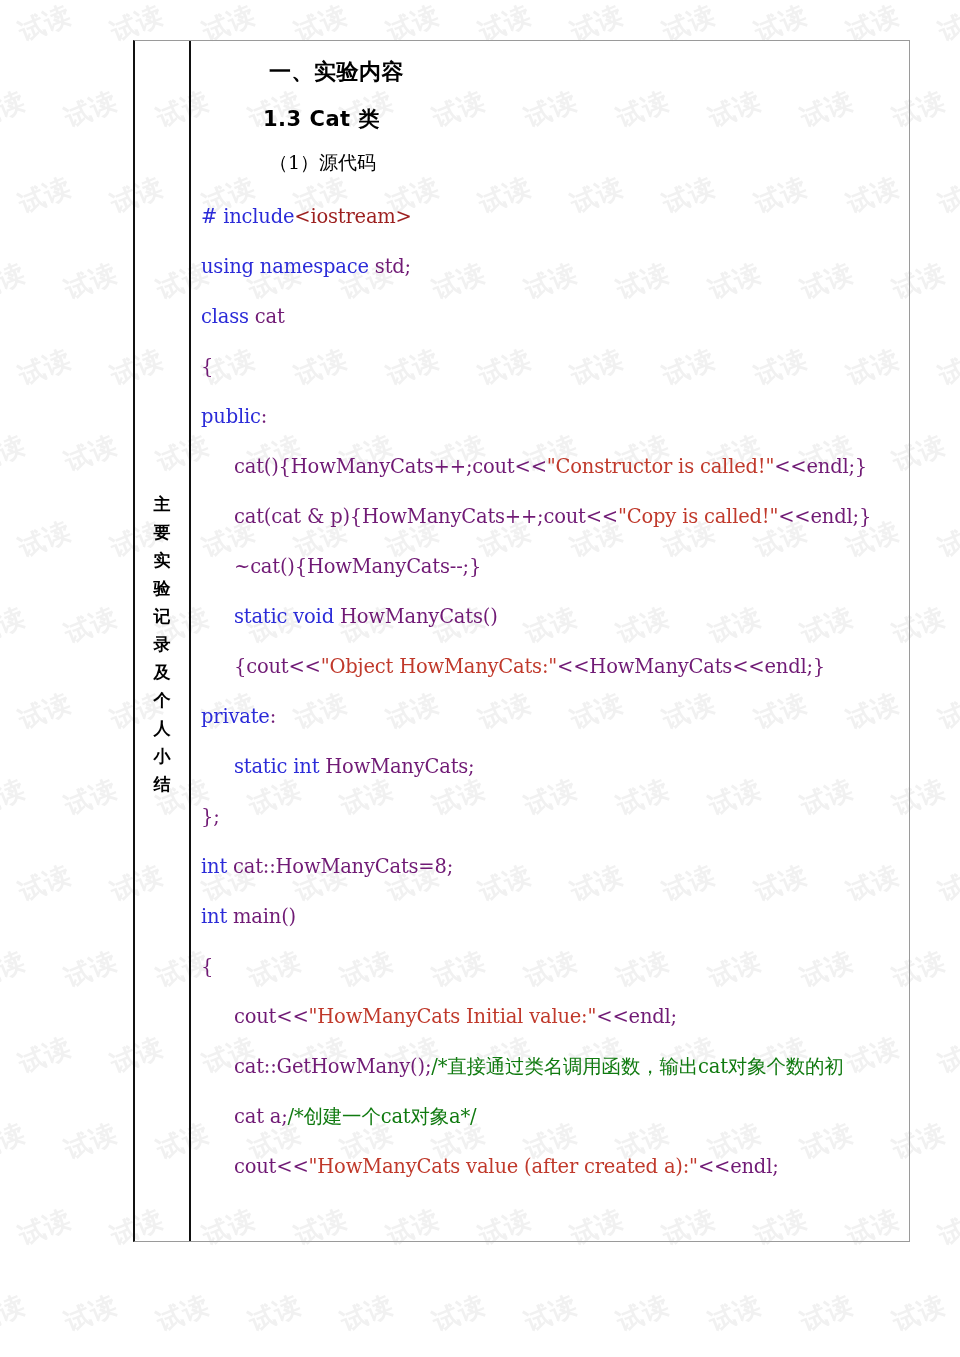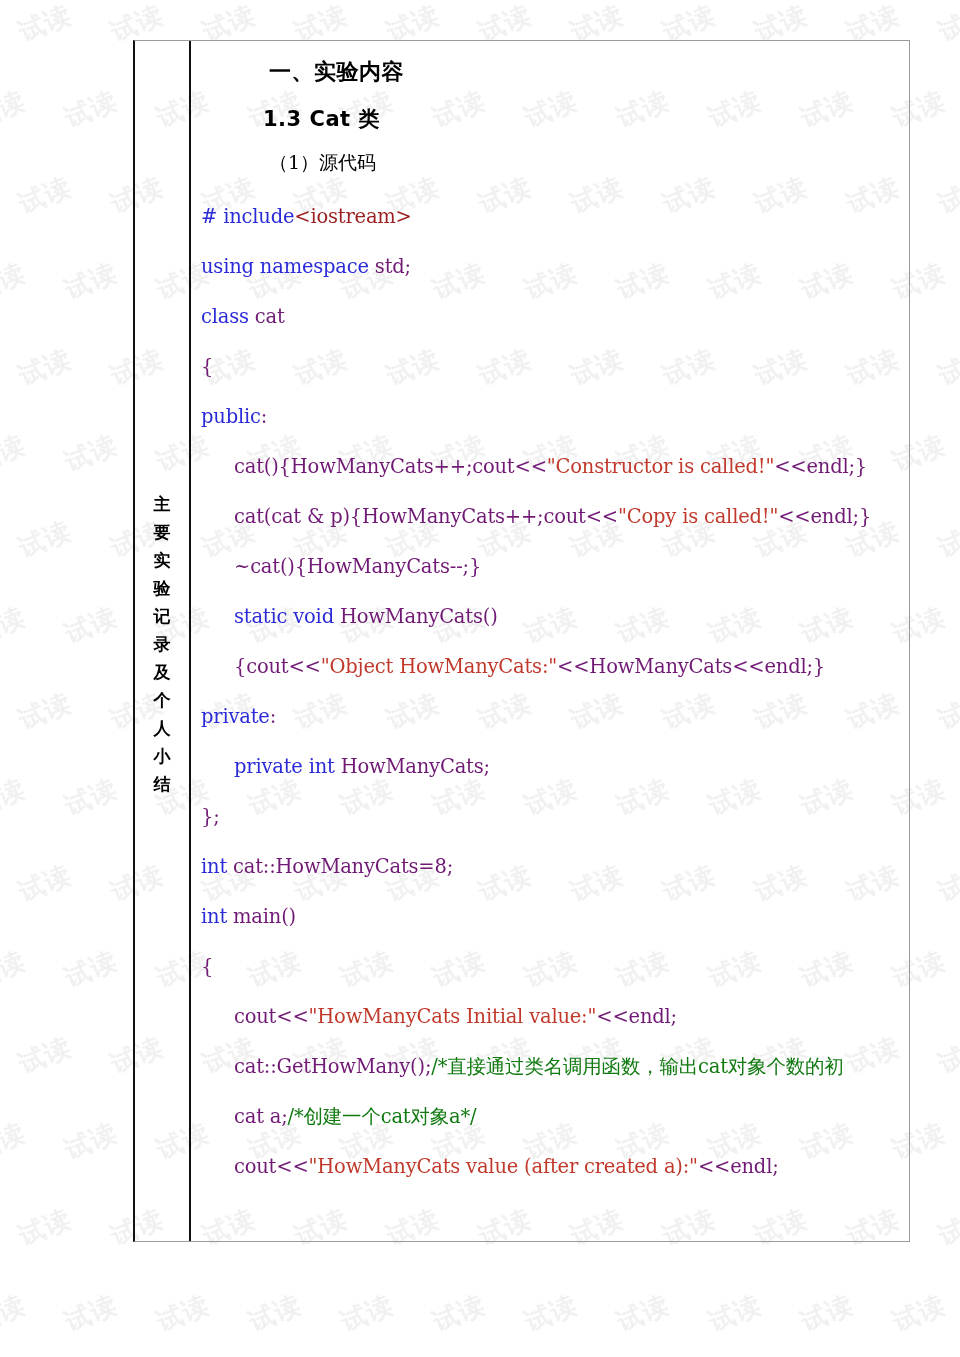--- a/index.html
+++ b/index.html
@@ -352,21 +352,21 @@
           <div class="code-line ind0"><span class="kw">using namespace</span><span class="plain"> std;</span></div>
           <div class="code-line ind0"><span class="kw">class</span><span class="plain"> cat</span></div>
           <div class="code-line ind0"><span class="plain">{</span></div>
           <div class="code-line ind0"><span class="kw">public</span><span class="plain">:</span></div>
           <div class="code-line ind1"><span class="plain">cat(){HowManyCats++;cout&lt;&lt;</span><span class="str">"Constructor is called!"</span><span class="plain">&lt;&lt;endl;}</span></div>
           <div class="code-line ind1"><span class="plain">cat(cat &amp; p){HowManyCats++;cout&lt;&lt;</span><span class="str">"Copy is called!"</span><span class="plain">&lt;&lt;endl;}</span></div>
           <div class="code-line ind1"><span class="plain">~cat(){HowManyCats--;}</span></div>
           <div class="code-line ind1"><span class="kw">static void</span><span class="plain"> HowManyCats()</span></div>
           <div class="code-line ind1"><span class="plain">{cout&lt;&lt;</span><span class="str">"Object HowManyCats:"</span><span class="plain">&lt;&lt;HowManyCats&lt;&lt;endl;}</span></div>
           <div class="code-line ind0"><span class="kw">private</span><span class="plain">:</span></div>
-          <div class="code-line ind1"><span class="kw">private int</span><span class="plain"> HowManyCats;</span></div>
+          <div class="code-line ind1"><span class="kw">static int</span><span class="plain"> HowManyCats;</span></div>
           <div class="code-line ind0"><span class="plain">};</span></div>
           <div class="code-line ind0"><span class="kw">int</span><span class="plain"> cat::HowManyCats=8;</span></div>
           <div class="code-line ind0"><span class="kw">int</span><span class="plain"> main()</span></div>
           <div class="code-line ind0"><span class="plain">{</span></div>
           <div class="code-line ind1"><span class="plain">cout&lt;&lt;</span><span class="str">"HowManyCats Initial value:"</span><span class="plain">&lt;&lt;endl;</span></div>
           <div class="code-line ind1"><span class="plain">cat::GetHowMany();</span><span class="cmt">/*直接通过类名调用函数，输出cat对象个数的初</span></div>
           <div class="code-line ind1"><span class="plain">cat a;</span><span class="cmt">/*创建一个cat对象a*/</span></div>
           <div class="code-line ind1"><span class="plain">cout&lt;&lt;</span><span class="str">"HowManyCats value (after created a):"</span><span class="plain">&lt;&lt;endl;</span></div>
         </div>
 

